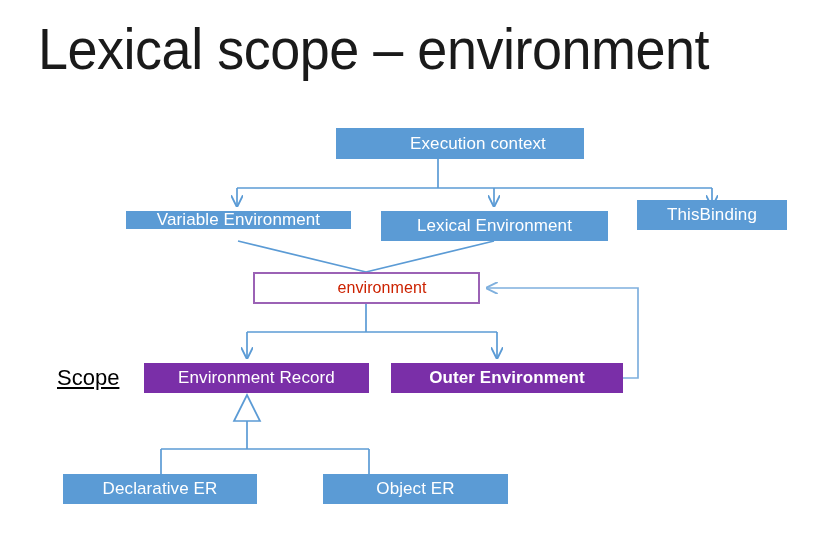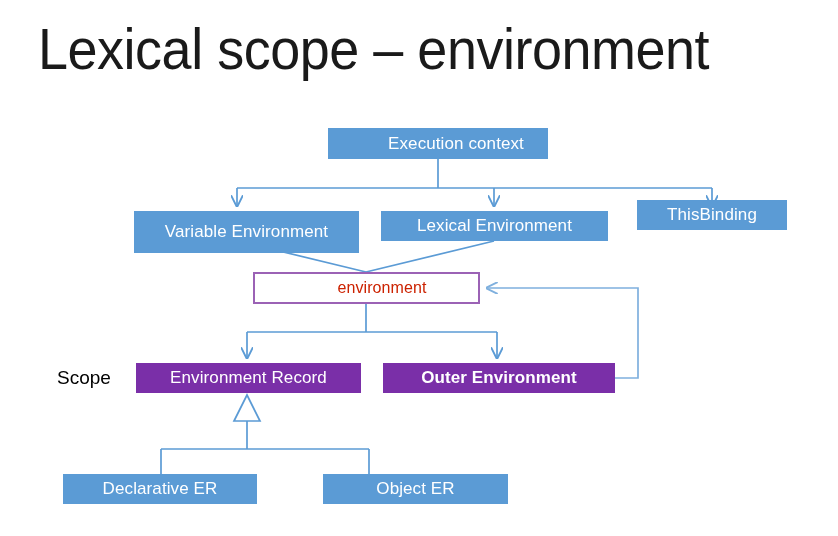--- a/index.html
+++ b/index.html
@@ -62,48 +62,50 @@
     font-weight: 400;
     letter-spacing: 0.1px;
   }
   .node.blue {
     background: #5b9bd5;
     color: #ffffff;
   }
   .node.purple {
     background: #7a2fa8;
     color: #ffffff;
+    margin-left: 8px;
   }
   .node.outlined {
     background: #ffffff;
     color: #cc2200;
     border: 2px solid #9b62b5;
     font-size: 16px;
   }
 
-  #node-execution-context { left: 328px; top: 128px; width: 220px; height: 31px; padding-left: 36px; }
-  #node-variable-environment { left: 126px; top: 211px; width: 225px; height: 42px; margin-left: 8px; }
+  #node-execution-context { left: 336px; top: 128px; width: 248px; height: 31px; padding-left: 36px; }
+  #node-variable-environment { left: 126px; top: 211px; width: 225px; height: 18px; }
   #node-lexical-environment { left: 381px; top: 211px; width: 227px; height: 30px; text-align: center; }
   #node-this-binding { left: 637px; top: 200px; width: 150px; height: 30px; }
   #node-environment { left: 253px; top: 272px; width: 227px; height: 32px; padding-left: 31px; }
   #node-environment-record { left: 136px; top: 363px; width: 225px; height: 30px; }
   #node-outer-environment { left: 383px; top: 363px; width: 232px; height: 30px; font-weight: bold; }
   #node-declarative-er { left: 63px; top: 474px; width: 194px; height: 30px; }
   #node-object-er { left: 279px; top: 474px; width: 185px; height: 30px; margin-left: 44px; }
 
   
   #label-scope {
     position: absolute;
     left: 57px;
     top: 363px;
     height: 30px;
     line-height: 30px;
-    font-size: 19px;
+    font-size: 22px;
     color: #000000;
     white-space: nowrap;
+    text-decoration: underline;
   }
 </style>
 </head>
 <body>
 
 <div id="slide">
 
   <div id="slide-title">Lexical scope – environment</div>
 
   <svg id="connectors" viewBox="0 0 838 536" width="838" height="536">

